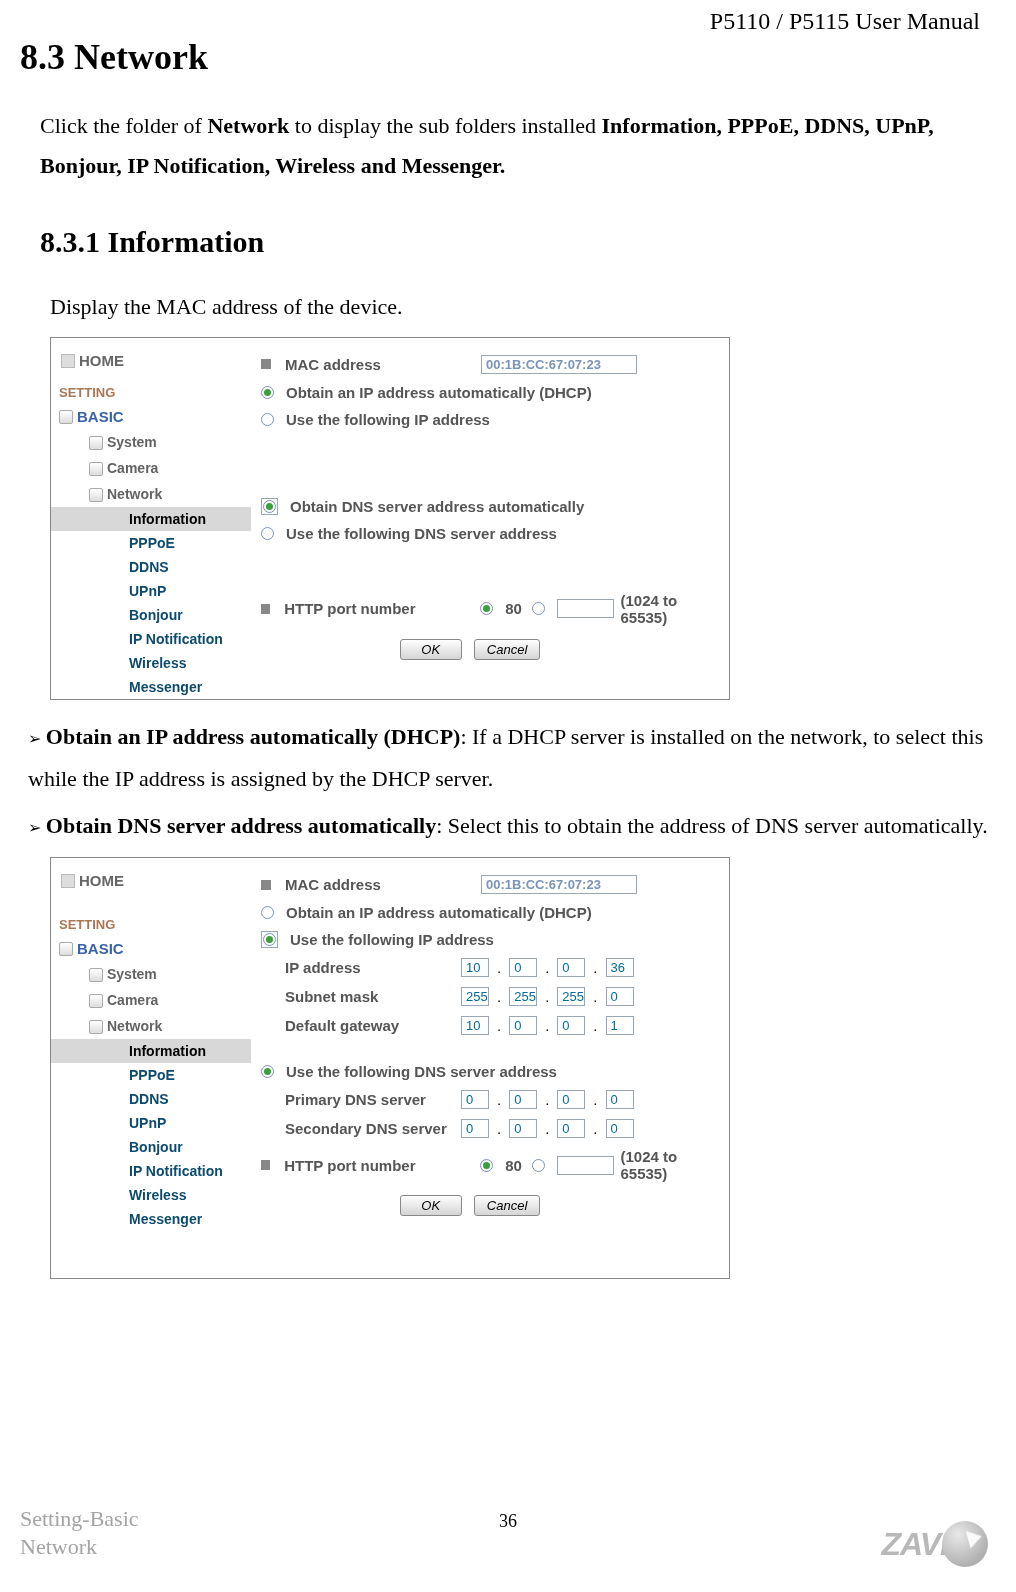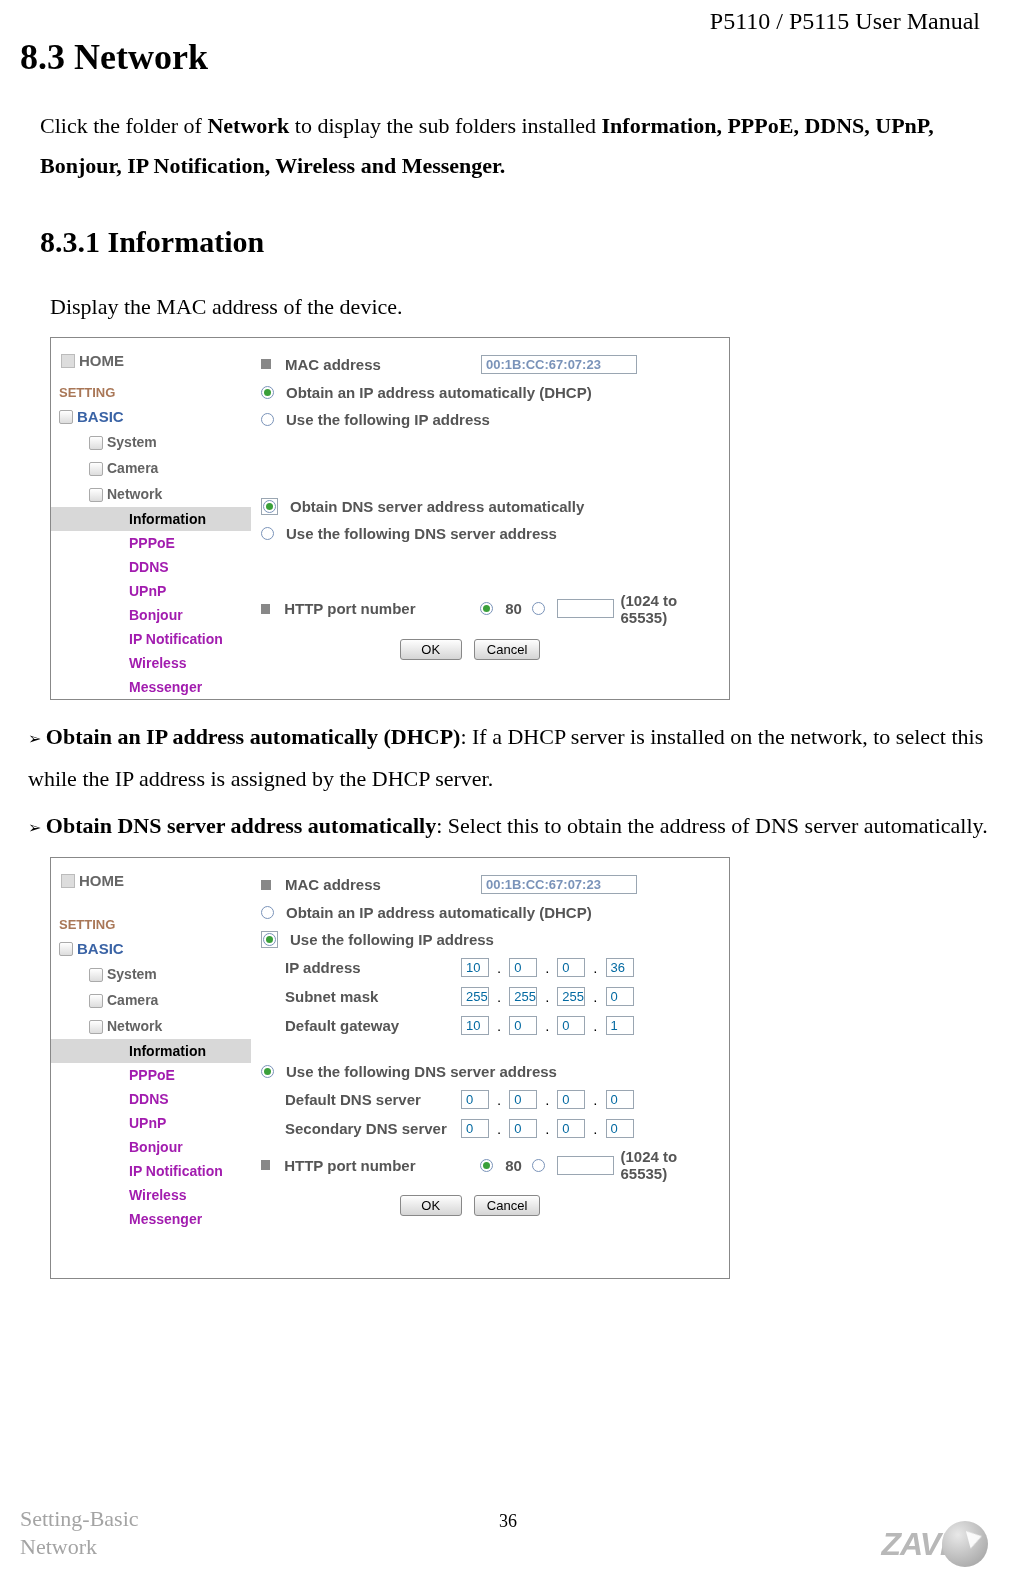--- a/index.html
+++ b/index.html
@@ -117,21 +117,21 @@
     content: "";
     position: absolute;
     left: 38px; top: 7px;
     width: 12px; height: 12px;
     border: 1px solid #aaa;
     border-radius: 2px;
     background: linear-gradient(#fff,#ddd);
   }
   .sb-sub {
     padding: 4px 0 4px 78px;
-    color: #a21caf;
+    color: #0c4a6e;
     font-weight: bold;
     font-size: 14px;
   }
   .sb-sub.active {
     background: #d8d8d8;
     color: #000;
   }
   .form-area {
     position: absolute;
     left: 210px;
@@ -173,21 +173,21 @@
   }
   .radio-box {
     border:1px solid #9aa6b2; padding:1px; display:inline-flex; margin-right:6px;
   }
   .btnrow { text-align:center; padding-top:8px; padding-right:40px;}
   .uibtn {
     display:inline-block; min-width:62px; text-align:center;
     border:1px solid #888; border-radius:3px;
     background:linear-gradient(#fefefe,#d5d5d5);
     font-size:13px; font-weight:normal; color:#000;
-    padding:2px 12px; margin:0 4px;
+    padding:2px 12px; margin:0 4px;font-style:italic;
   }
   .indent { padding-left: 24px; }
   .hint { color:#555; font-weight:bold; }
   .dot { color:#000; font-weight:normal; padding:0 2px;}
 
   .footer-left {
     position:absolute;
     left:20px; bottom:30px;
     color:#a4a4a4;
     font-size:22px;
@@ -394,21 +394,21 @@
             <span class="dot">.</span>
           <span class="ipoct">1</span>
         </div>
 
         <div style="height:18px"></div>
         <div class="frow">
           <span class="radio-sel"></span>
           <span>Use the following DNS server address</span>
         </div>
         <div class="frow indent">
-          <span class="flabel" style="min-width:170px">Default DNS server</span>
+          <span class="flabel" style="min-width:170px">Primary DNS server</span>
           <span class="ipoct">0</span>
             <span class="dot">.</span>
           <span class="ipoct">0</span>
             <span class="dot">.</span>
           <span class="ipoct">0</span>
             <span class="dot">.</span>
           <span class="ipoct">0</span>
         </div>
         <div class="frow indent">
           <span class="flabel" style="min-width:170px">Secondary DNS server</span>

